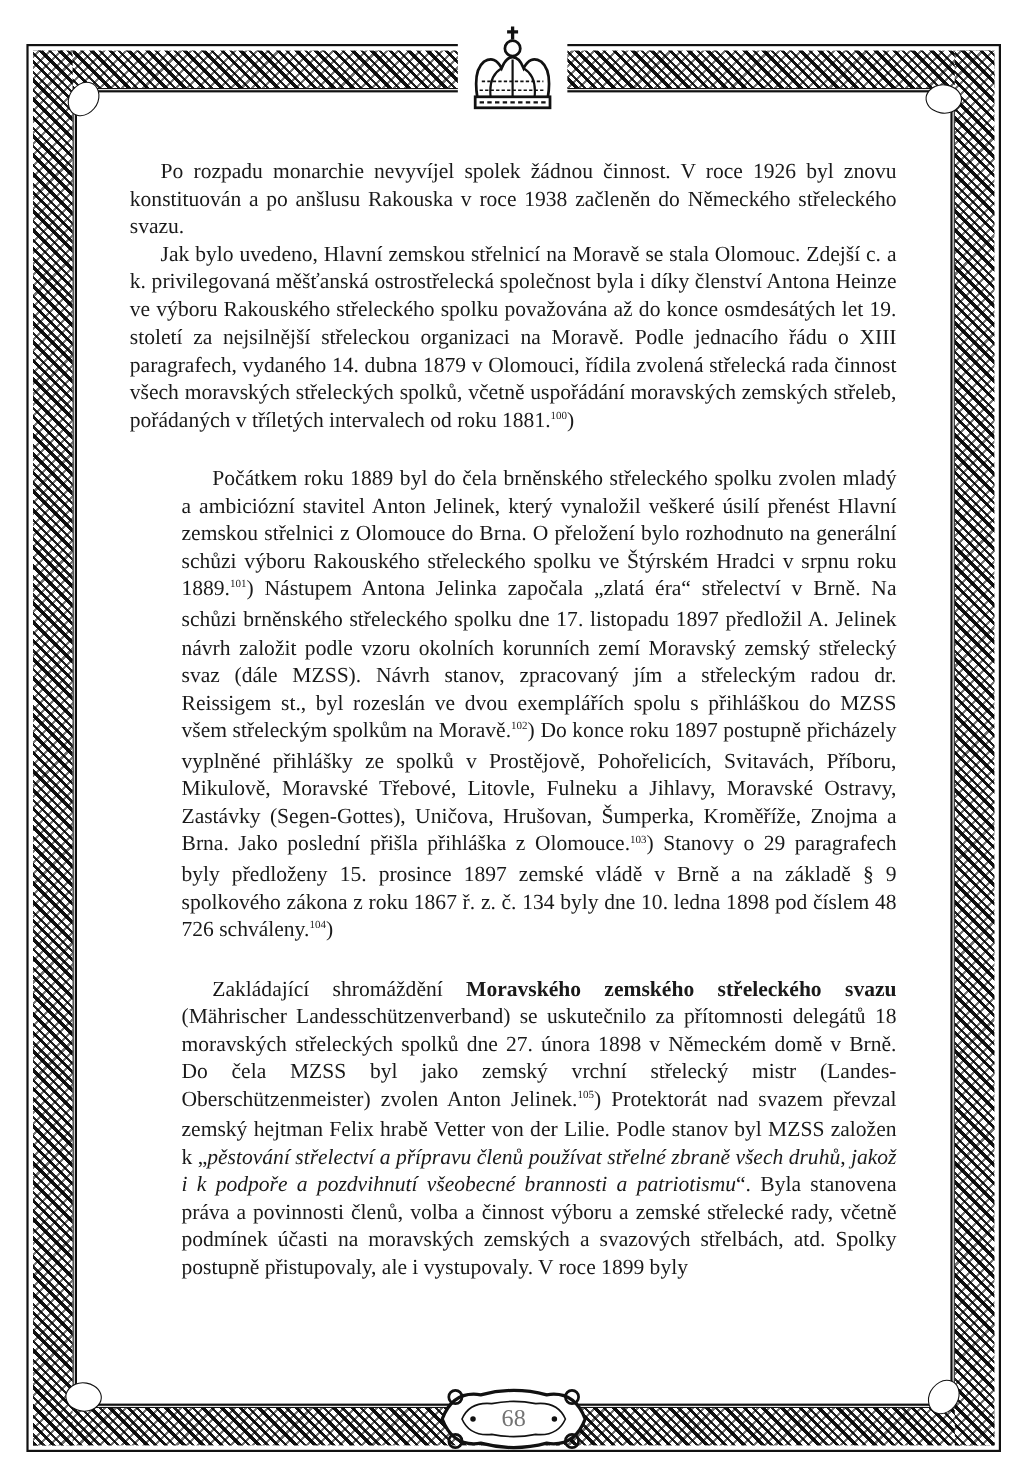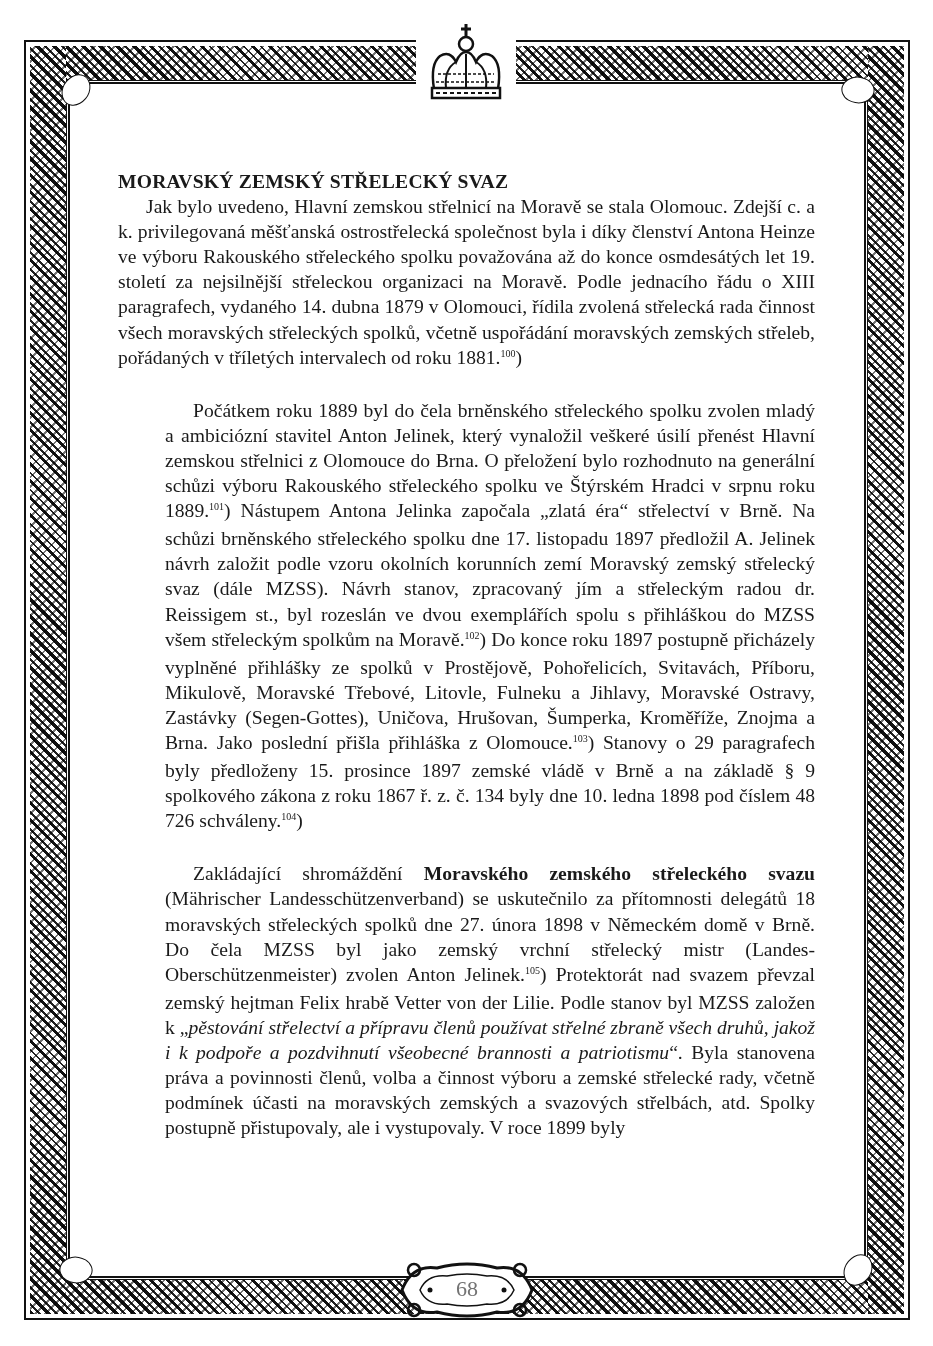--- a/index.html
+++ b/index.html
@@ -76,21 +76,21 @@
     <circle cx="128" cy="16" r="6" fill="none" stroke="#111" stroke-width="2.5"></circle>
     <circle cx="22" cy="56" r="6" fill="none" stroke="#111" stroke-width="2.5"></circle>
     <circle cx="128" cy="56" r="6" fill="none" stroke="#111" stroke-width="2.5"></circle>
     <circle cx="38" cy="36" r="2.5" fill="#111"></circle>
     <circle cx="112" cy="36" r="2.5" fill="#111"></circle>
   </svg>
   <div class="pagenum">68</div>
 </div>
 
 <div class="content">
+  <p>Po rozpadu monarchie nevyvíjel spolek žádnou činnost. V roce 1926 byl znovu konstituován a po anšlusu Rakouska v roce 1938 začleněn do Německého střeleckého svazu.</p>
 
-  <h2>MORAVSKÝ ZEMSKÝ STŘELECKÝ SVAZ</h2>
 
   <p><span>Jak bylo uvedeno, Hlavní zemskou střelnicí na Moravě se stala Olomouc. Zdejší c. a k. privilegovaná měšťanská ostrostřelecká společnost byla i díky členství Antona Heinze ve výboru Rakouského střeleckého spolku považována až do konce osmdesátých let 19. století za nejsilnější střeleckou organizaci na Moravě. Podle jednacího řádu o XIII paragrafech, vydaného 14. dubna 1879 v Olomouci, řídila zvolená střelecká rada činnost všech moravských střeleckých spolků, včetně uspořádání moravských zemských střeleb, pořádaných v tříletých intervalech od roku 1881.</span><sup>100</sup>)</p>
 
   <p class="gap"><span>Počátkem roku 1889 byl do čela brněnského střeleckého spolku zvolen mladý a ambiciózní stavitel Anton Jelinek, který vynaložil veškeré úsilí přenést Hlavní zemskou střelnici z Olomouce do Brna. O přeložení bylo rozhodnuto na generální schůzi výboru Rakouského střeleckého spolku ve Štýrském Hradci v srpnu roku 1889.</span><sup>101</sup>)<span> Nástupem Antona Jelinka započala „zlatá éra“ střelectví v Brně. Na schůzi brněnského střeleckého spolku dne 17. listopadu 1897 předložil A. Jelinek návrh založit podle vzoru okolních korunních zemí Moravský zemský střelecký svaz (dále MZSS). Návrh stanov, zpracovaný jím a střeleckým radou dr. Reissigem st., byl rozeslán ve dvou exemplářích spolu s přihláškou do MZSS všem střeleckým spolkům na Moravě.</span><sup>102</sup>)<span> Do konce roku 1897 postupně přicházely vyplněné přihlášky ze spolků v Prostějově, Pohořelicích, Svitavách, Příboru, Mikulově, Moravské Třebové, Litovle, Fulneku a Jihlavy, Moravské Ostravy, Zastávky (Segen-Gottes), Uničova, Hrušovan, Šumperka, Kroměříže, Znojma a Brna. Jako poslední přišla přihláška z Olomouce.</span><sup>103</sup>)<span> Stanovy o 29 paragrafech byly předloženy 15. prosince 1897 zemské vládě v Brně a na základě § 9 spolkového zákona z roku 1867 ř. z. č. 134 byly dne 10. ledna 1898 pod číslem 48 726 schváleny.</span><sup>104</sup>)</p>
 
   <p class="gap"><span>Zakládající shromáždění </span><b>Moravského zemského střeleckého svazu</b><span> (Mährischer Landesschützenverband) se uskutečnilo za přítomnosti delegátů 18 moravských střeleckých spolků dne 27. února 1898 v Německém domě v Brně. Do čela MZSS byl jako zemský vrchní střelecký mistr (Landes-Oberschützenmeister) zvolen Anton Jelinek.</span><sup>105</sup>)<span> Protektorát nad svazem převzal zemský hejtman Felix hrabě Vetter von der Lilie. Podle stanov byl MZSS založen k „</span><em>pěstování střelectví a přípravu členů používat střelné zbraně všech druhů, jakož i k podpoře a pozdvihnutí všeobecné brannosti a patriotismu</em><span>“. Byla stanovena práva a povinnosti členů, volba a činnost výboru a zemské střelecké rady, včetně podmínek účasti na moravských zemských a svazových střelbách, atd. Spolky postupně přistupovaly, ale i vystupovaly. V roce 1899 byly</span></p>
 </div>
 
 </body></html>

